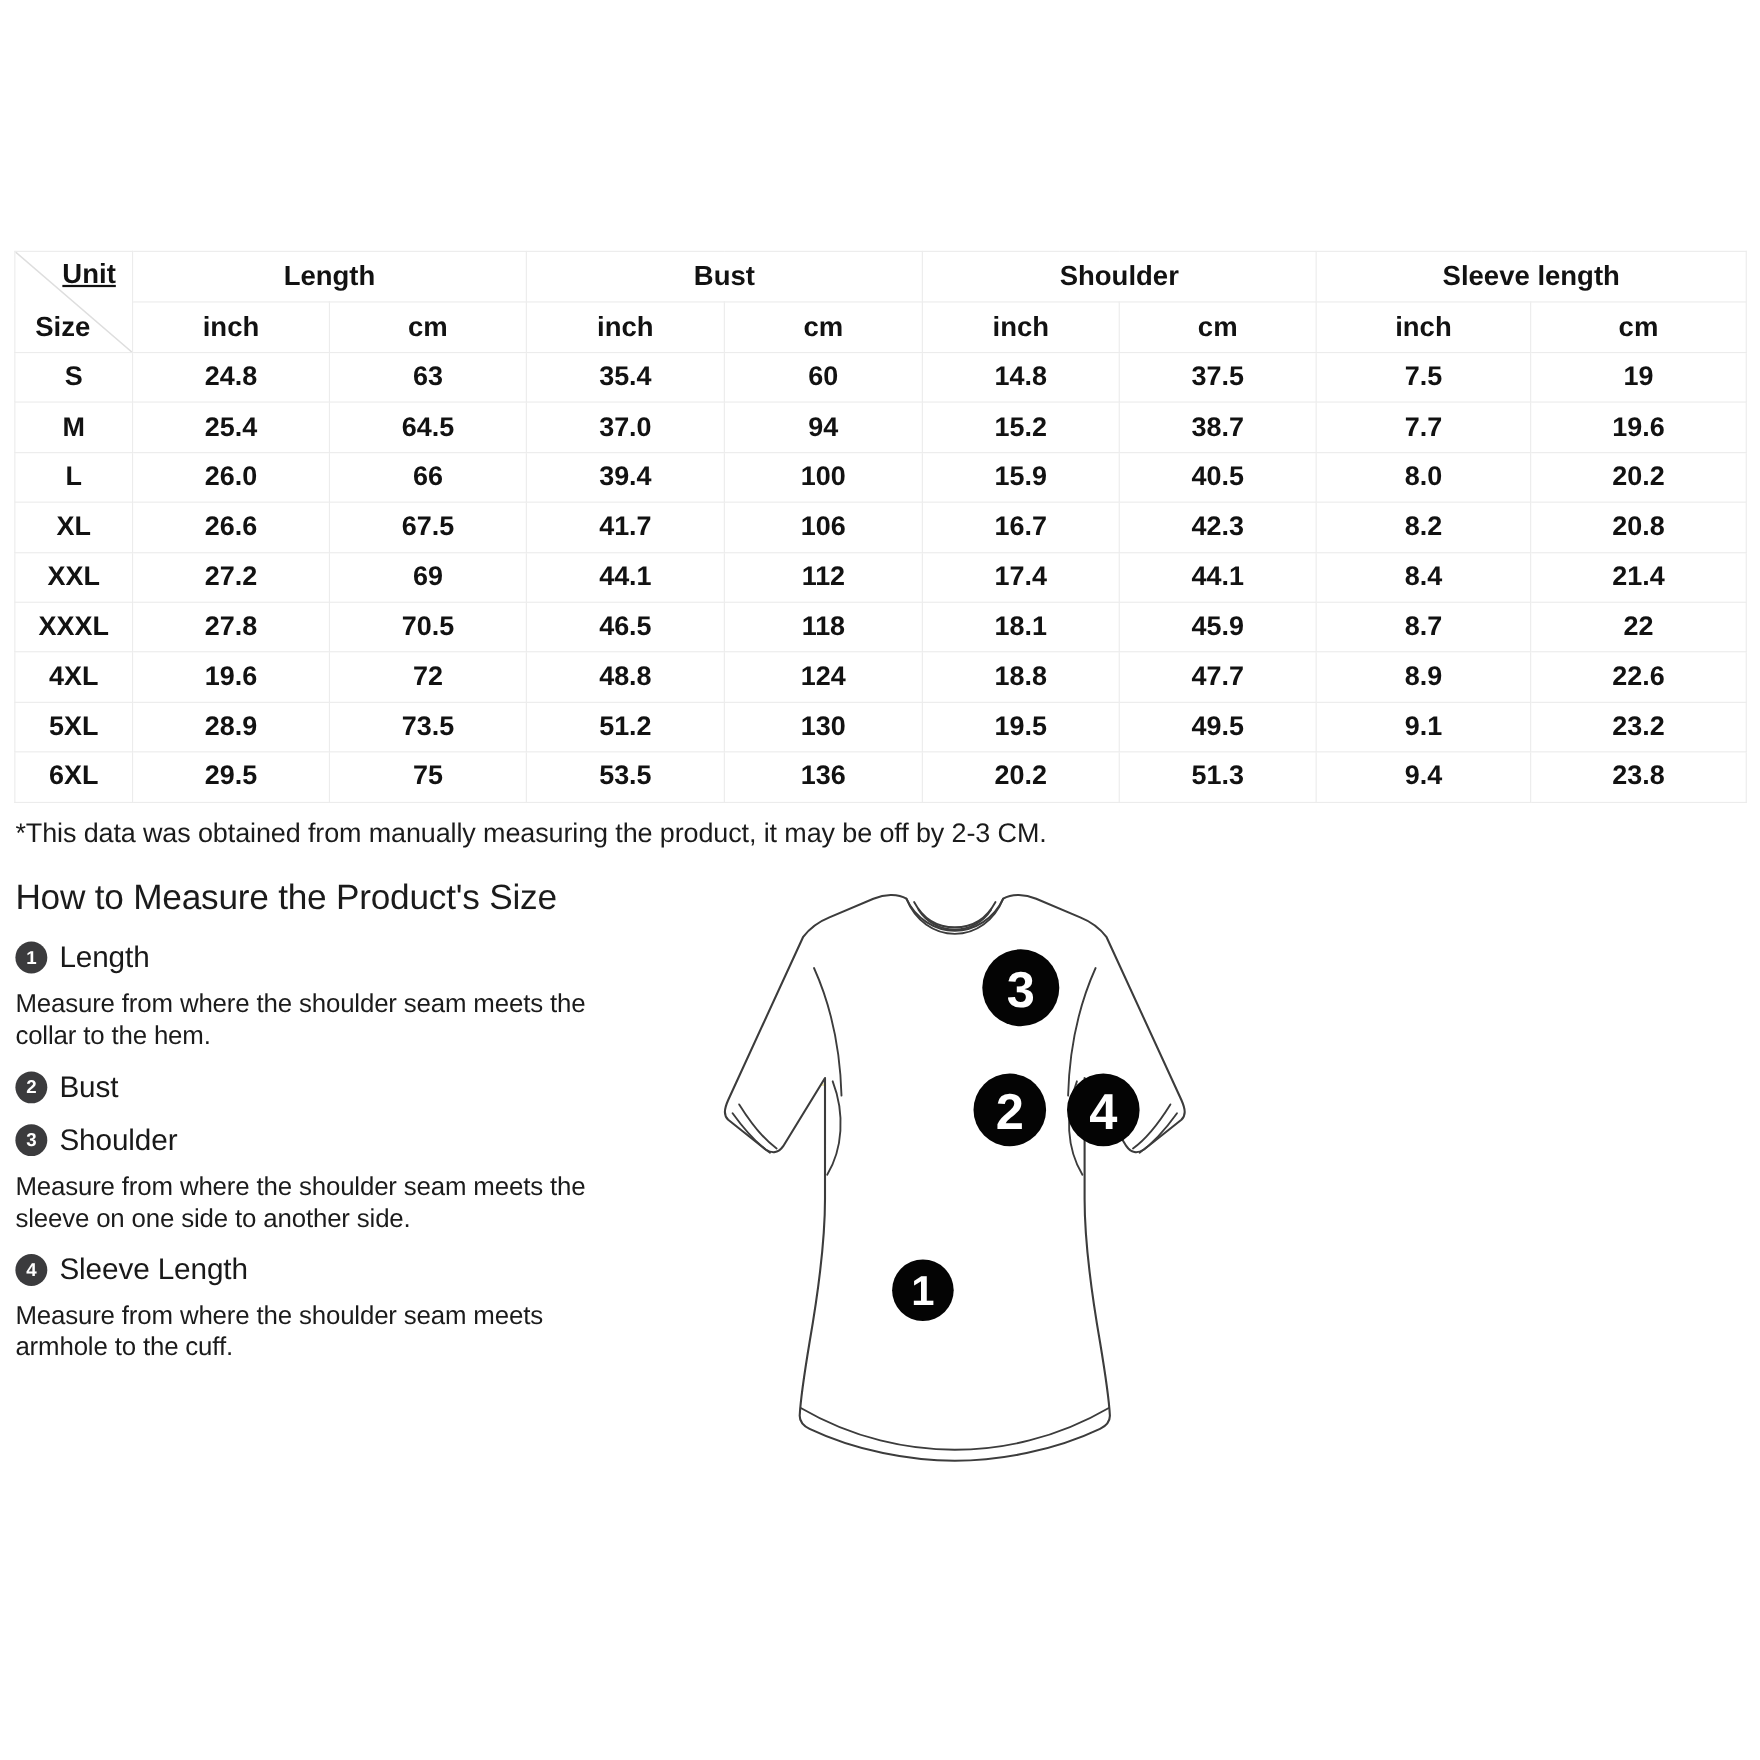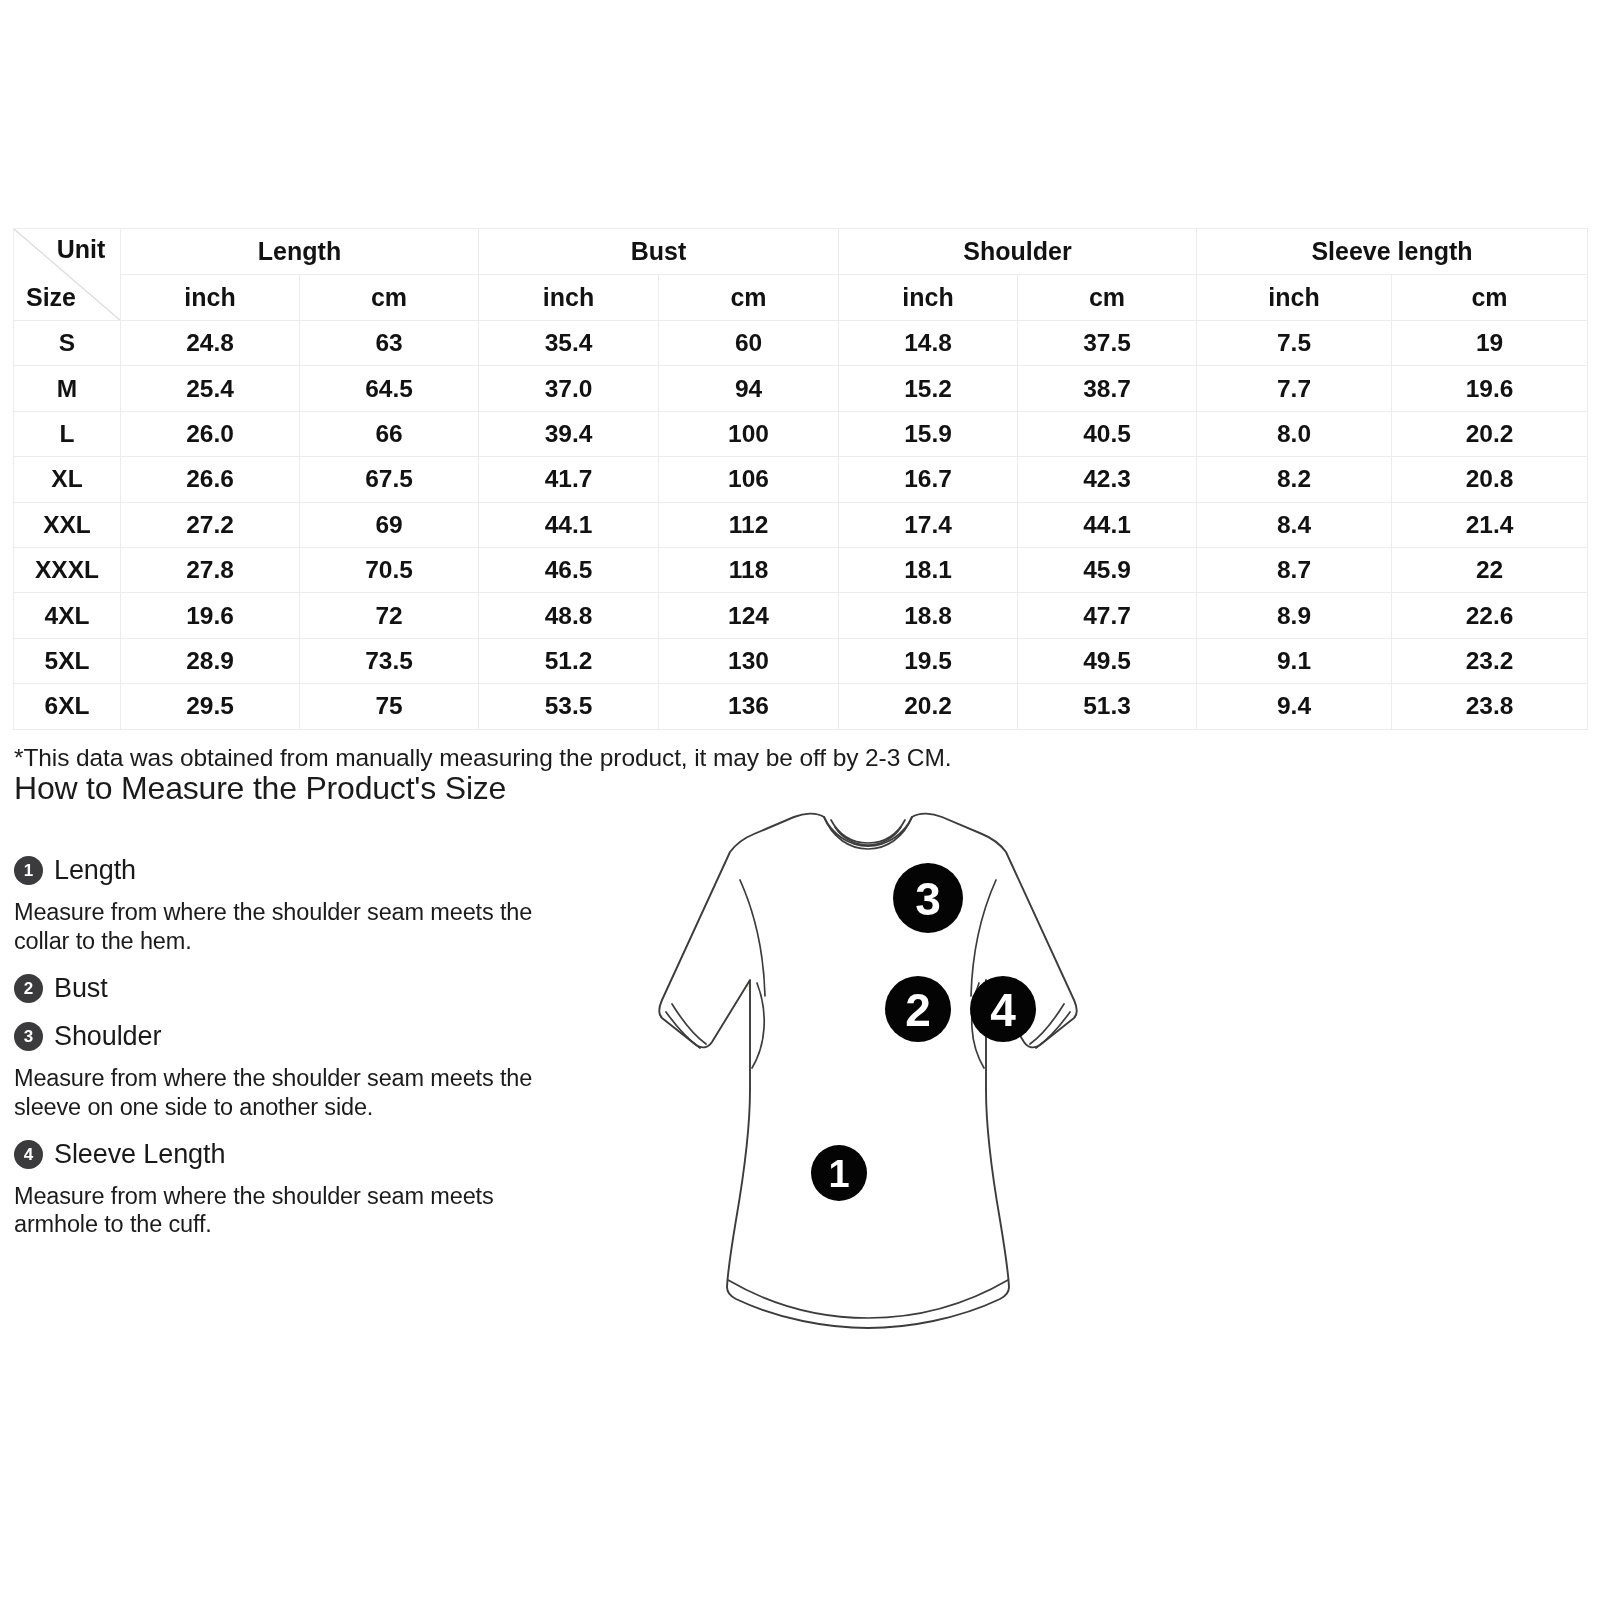--- a/index.html
+++ b/index.html
@@ -59,48 +59,49 @@
   }
   td.corner-cell .unit-lbl {
     position: absolute;
     right: 8px;
     top: 8px;
     font-size: 25px;
     font-weight: bold;
     line-height: 1;
     width: 62px;
     text-align: center;
+    text-decoration: underline;
   }
   td.corner-cell .size-lbl {
     position: absolute;
     left: 6px;
     bottom: 10px;
     font-size: 25px;
     font-weight: bold;
     line-height: 1;
     width: 62px;
-    text-align: center;
+    text-align: right;
   }
 
   
   #table-note {
     position: absolute;
     left: 14px;
     top: 744px;
     font-size: 24.5px;
     color: #1b1b1b;
     letter-spacing: -0.1px;
     white-space: nowrap;
   }
 
   
   #how-to-heading {
     position: absolute;
     left: 14px;
-    top: 770px;
+    top: 797px;
     font-size: 32px;
     font-weight: normal;
     color: #1b1b1b;
     letter-spacing: -0.2px;
   }
 
   
   #instructions {
     position: absolute;
     left: 14px;

